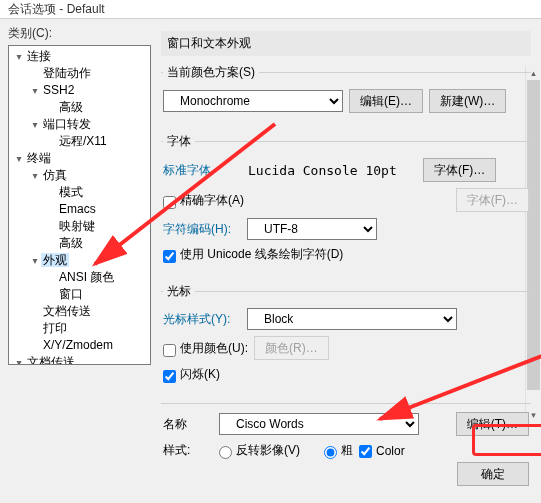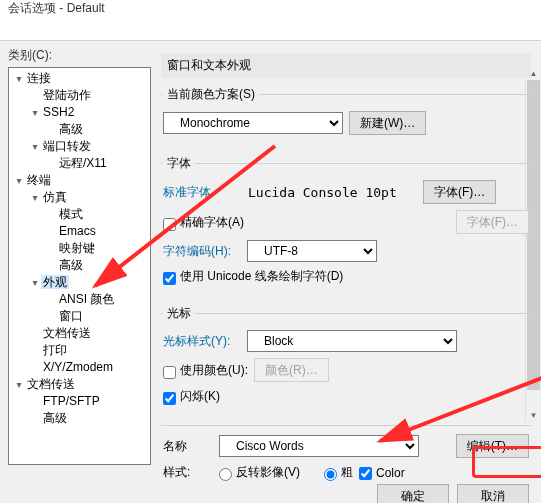--- a/index.html
+++ b/index.html
@@ -1,21 +1,21 @@
 <!DOCTYPE html>
 <html><head>
 <meta charset="utf-8">
 <style>
   * { box-sizing: border-box; font-family: "Microsoft YaHei", "Segoe UI", Tahoma, sans-serif; font-size: 12px; }
   body { margin: 0; background: #f0f0f0; width: 541px; height: 503px; overflow: hidden; }
-  .titlebar { height: 41px; background: #fff; border-bottom: 1px solid #d0d0d0; padding: 0 8px; display: flex; align-items: flex-start; color: #333; }
+  .titlebar { height: 19px; background: #fff; border-bottom: 1px solid #d0d0d0; padding: 0 8px; display: flex; align-items: flex-end; color: #333; }
   .container { display: flex; height: calc(100% - 28px - 40px); }
   .left-pane { width: 155px; padding: 6px 4px 6px 8px; }
   .cat-label { color: #333; margin-bottom: 3px; display: block; }
-  .tree-box { background: #fff; border: 1px solid #7a7a7a; height: 398px; overflow: auto; padding: 2px 0; position: relative; }
+  .tree-box { background: #fff; border: 1px solid #7a7a7a; height: 320px; overflow: auto; padding: 2px 0; position: relative; }
   .tree ul { list-style: none; margin: 0; padding-left: 16px; }
   .tree > ul { padding-left: 4px; }
   .tree li { line-height: 17px; white-space: nowrap; color: #000; cursor: default; position: relative; }
   .tree .tw { display: inline-block; width: 12px; text-align: center; color: #666; font-size: 10px; }
   .tree .lbl { padding: 0 2px; }
   .tree .sel { background: #cde8ff; }
   .vscroll { position: absolute; right: 0; top: 66px; width: 16px; height: 356px; background: #f0f0f0; border-left: 1px solid #e0e0e0; }
   .vscroll .thumb { position: absolute; left: 1px; right: 1px; top: 14px; height: 310px; background: #cdcdcd; }
   .vscroll .ar { position: absolute; left: 0; right: 0; height: 14px; text-align: center; color: #666; font-size: 9px; line-height: 14px; }
   .right-pane { flex: 1; padding: 12px 10px 0 6px; position: relative; }
@@ -102,20 +102,21 @@
     </div>
   </div>
 
   <div class="right-pane">
     <div class="gtitle">窗口和文本外观</div>
 
     <fieldset>
       <legend>当前颜色方案(S)</legend>
       <div class="row">
         <select class="wide"><option>Monochrome</option></select>
+        <button class="btn">编辑(E)…</button>
         <button class="btn">新建(W)…</button>
       </div>
     </fieldset>
 
     <fieldset>
       <legend>字体</legend>
       <div class="row">
         <span class="lblc">标准字体</span>
         <span class="fontdisp">Lucida Console 10pt</span>
         <button class="btn">字体(F)…</button>
@@ -201,14 +202,13 @@
             <path d="M0,0 L0,6 L9,3 z" fill="#ff2a2a"></path>
           </marker>
         </defs>
       <line x1="190" y1="10" x2="10" y2="80" stroke="#ff2a2a" stroke-width="4" marker-end="url(#ah2)"></line>
     </svg>
   </div>
 </div>
 
 <div class="footer">
   <button class="btn">确定</button>
-  <button class="btn">取消</button>
 </div>
 
 </body></html>

